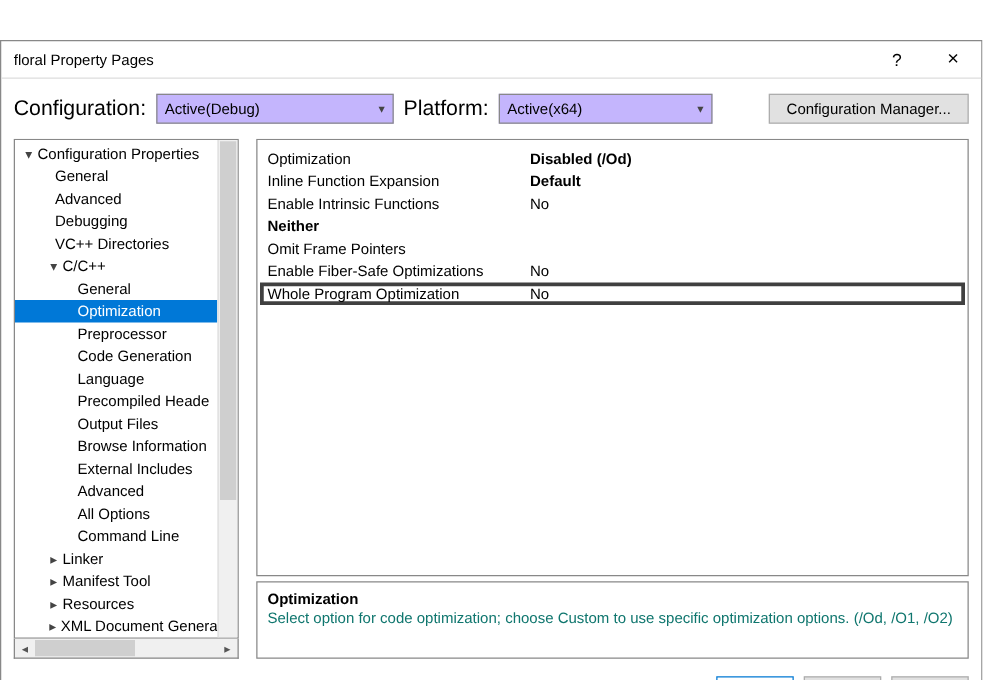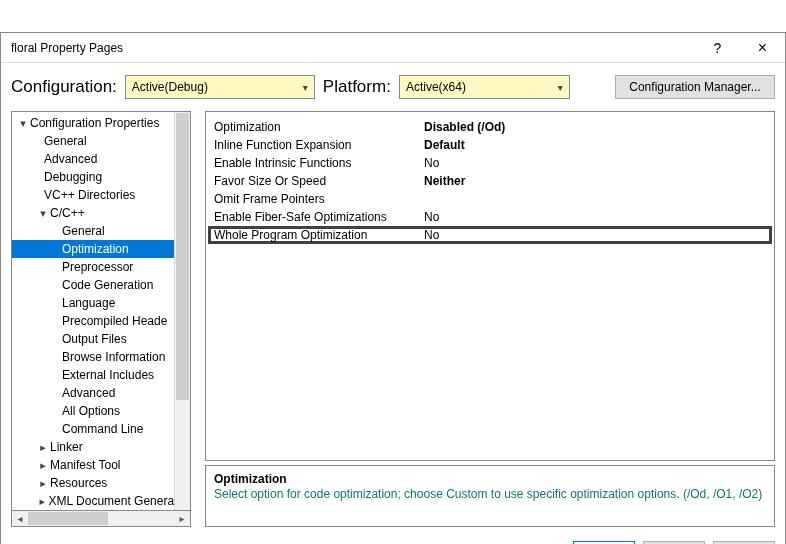--- a/index.html
+++ b/index.html
@@ -4,21 +4,21 @@
 <style>
 * { box-sizing: border-box; margin: 0; padding: 0; }
 body { font-family: "Segoe UI", Tahoma, sans-serif; font-size: 12px; background: #fff; color: #000; }
 .window { width: 786px; height: 544px; border: 1px solid #888; background: #fff; display: flex; flex-direction: column; margin-top: 32px; }
 .titlebar { height: 30px; display: flex; align-items: center; padding-left: 10px; border-bottom: 1px solid #ddd; }
 .title { flex: 1; font-size: 12px; }
 .tbtn { width: 45px; height: 30px; display: flex; align-items: center; justify-content: center; font-size: 14px; cursor: pointer; }
 .tbtn.close { font-size: 16px; }
 .toolbar { display: flex; align-items: center; gap: 8px; padding: 12px 10px; }
 .label { font-size: 17px; }
-.select { display: flex; align-items: center; justify-content: space-between; border: 1px solid #888; background: #fef9c3; height: 24px; padding: 0 6px; }
+.select { display: flex; align-items: center; justify-content: space-between; border: 1px solid #888; background: #c4b5fd; height: 24px; padding: 0 6px; }
 .select .chev { font-size: 10px; color: #444; }
 .btn { border: 1px solid #adadad; background: #e1e1e1; height: 24px; padding: 0 12px; cursor: pointer; font-size: 12px; }
 .content { flex: 1; display: flex; gap: 14px; padding: 0 10px 4px 10px; overflow: hidden; }
 .leftwrap { width: 180px; display:flex; flex-direction:column;}
 .treebox { flex:1; border: 1px solid #888; background: #fff; overflow: hidden; }
 .tree { height: 100%; overflow-y: auto; font-size: 12px; padding-top: 2px; }
 .node { display: flex; align-items: center; height: 18px; padding-left: 6px; white-space: nowrap; cursor: default; }
 .arrow { width: 14px; text-align:center; color:#444; font-size: 11px; }
 .node.l1 { padding-left: 4px; }
 .node.c1 { padding-left: 32px; }
@@ -173,21 +173,20 @@
           </div>
           <div class="row b">
             <div class="k">Inline Function Expansion</div>
             <div class="v">Default</div>
           </div>
           <div class="row">
             <div class="k">Enable Intrinsic Functions</div>
             <div class="v">No</div>
           </div>
           <div class="row b">
-            <div class="k">Favor Size Or Speed</div>
             <div class="v">Neither</div>
           </div>
           <div class="row">
             <div class="k">Omit Frame Pointers</div>
             <div class="v"></div>
           </div>
           <div class="row">
             <div class="k">Enable Fiber-Safe Optimizations</div>
             <div class="v">No</div>
           </div>

